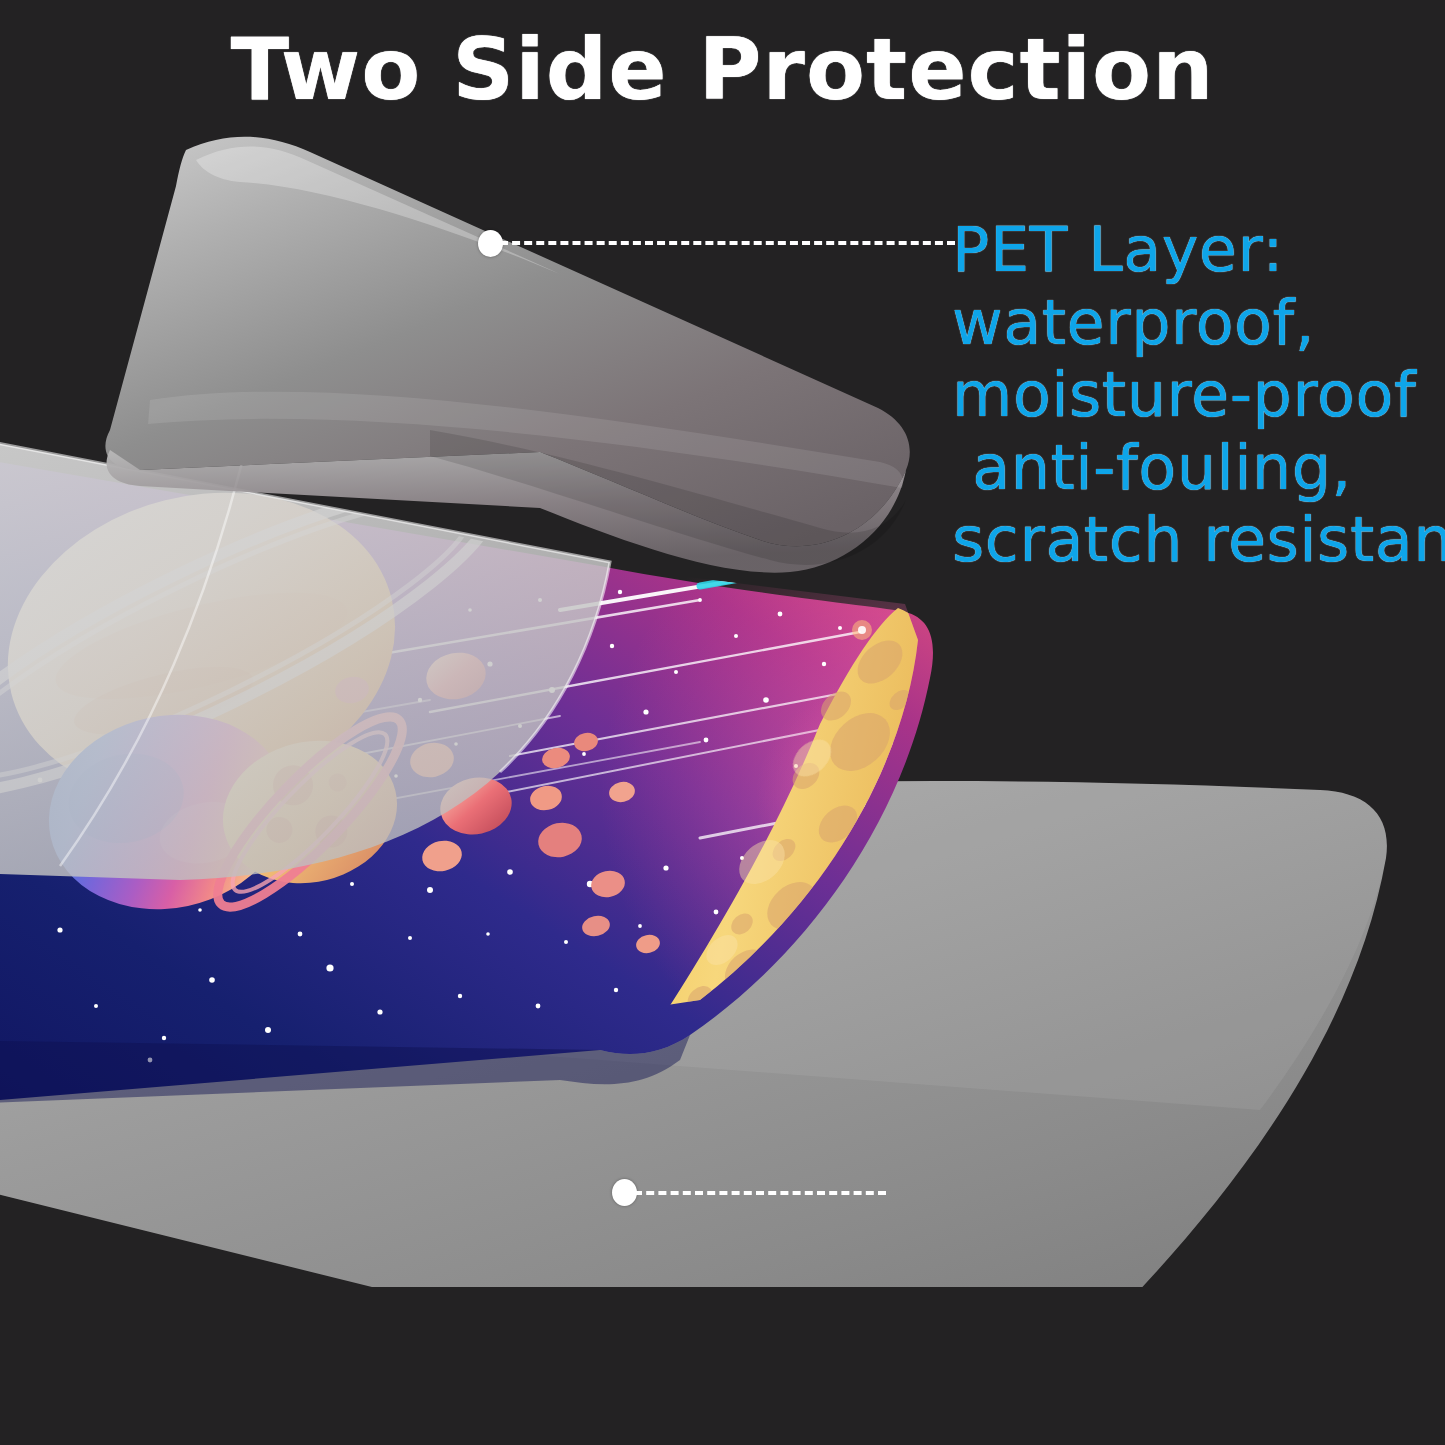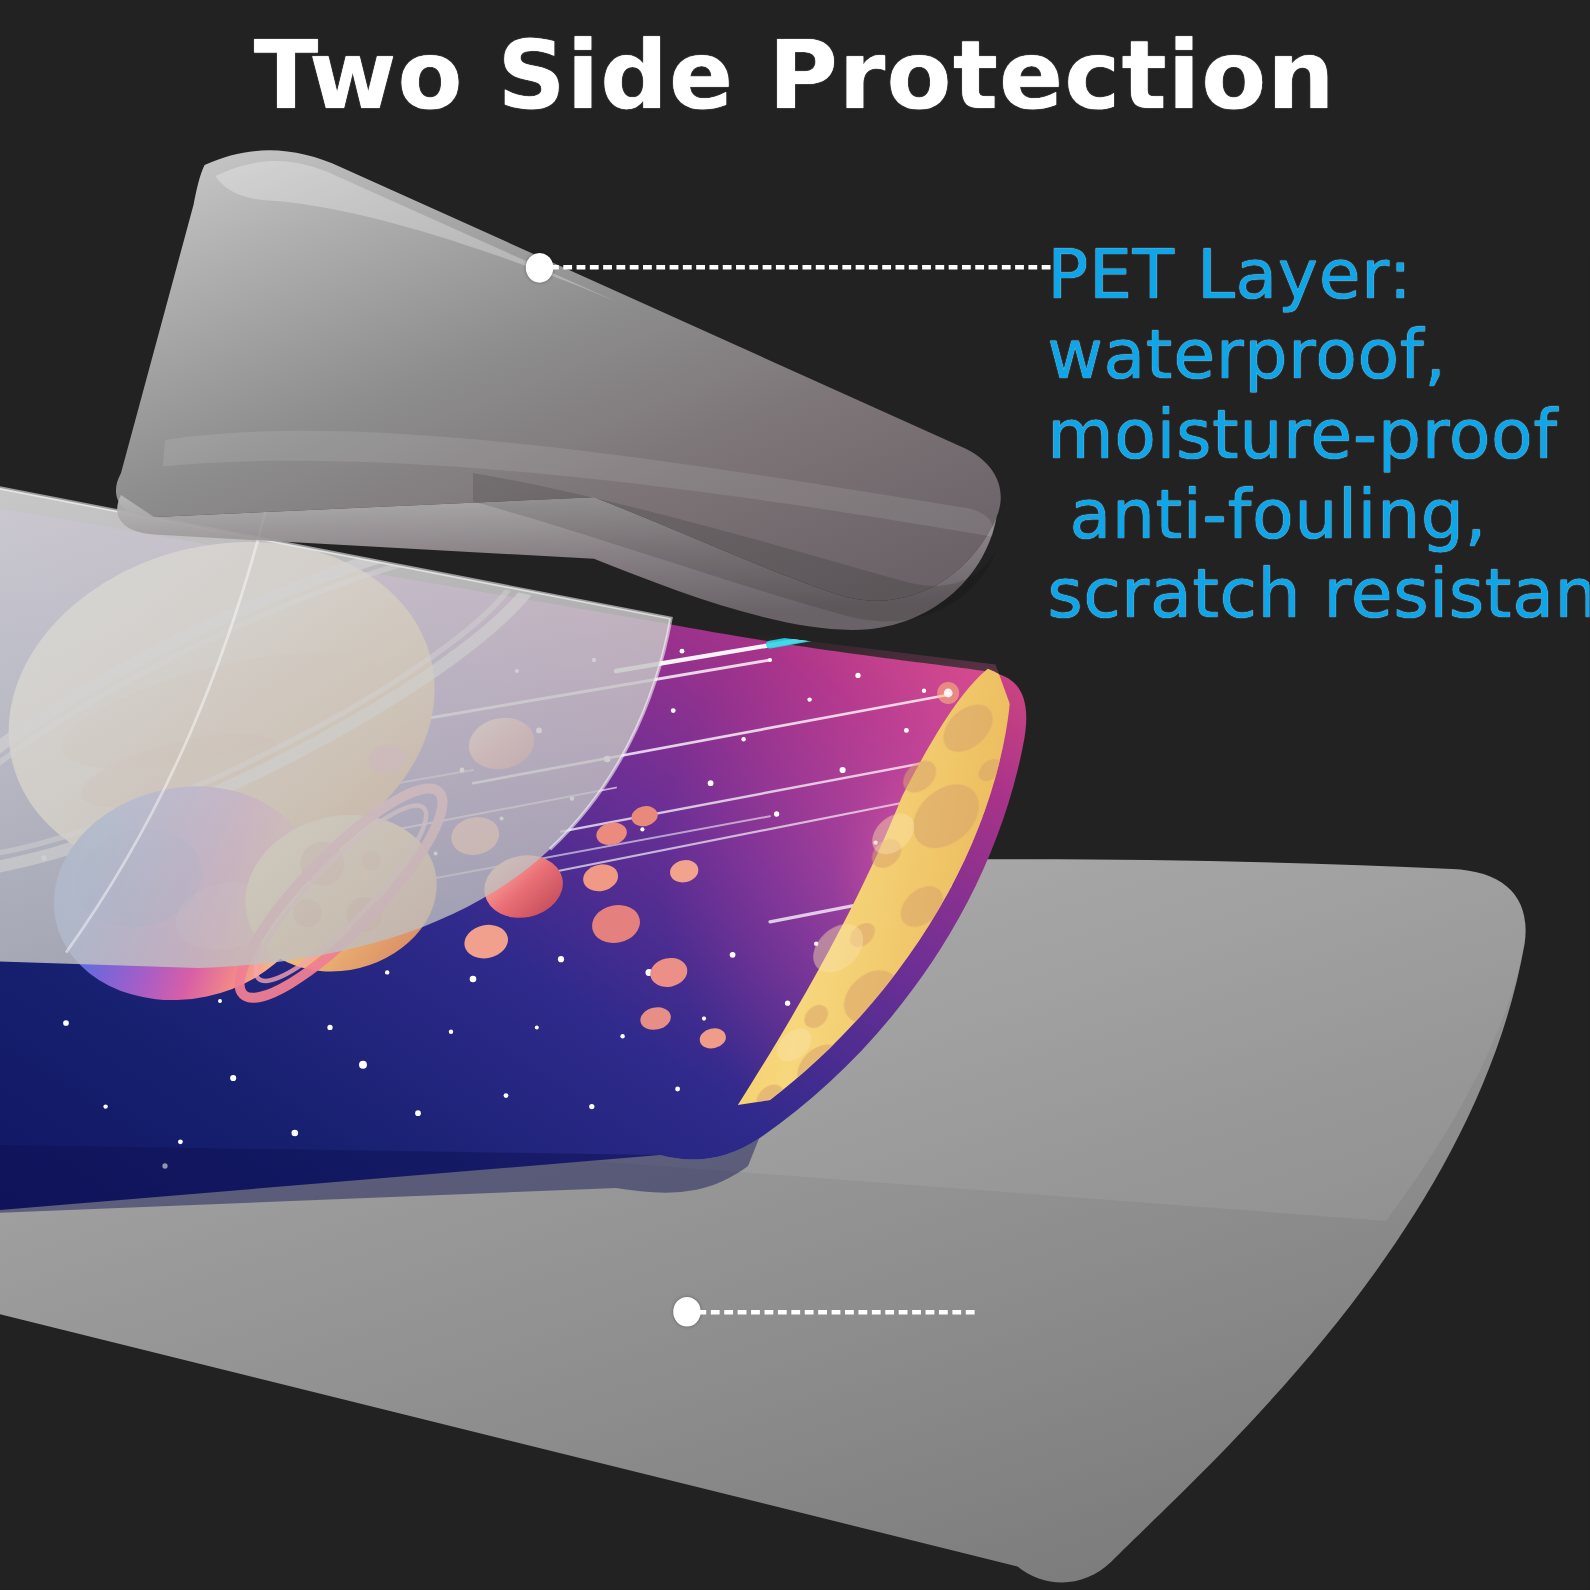--- a/index.html
+++ b/index.html
@@ -1,21 +1,21 @@
 <!DOCTYPE html>
 <html><head>
 <meta charset="utf-8">
 <style>
   html,body{margin:0;padding:0;}
   body{
     width:1445px;height:1445px;overflow:hidden;
     background:#232223;
     font-family:"DejaVu Sans","Liberation Sans",sans-serif;
   }
-  #stage{position:relative;width:1445px;height:1445px;overflow:hidden;background:#232223;}
+  #stage{position:relative;width:1445px;height:1287px;overflow:hidden;background:#232223;}
 
   
   #title{
     position:absolute;left:0;top:24px;width:1445px;
     text-align:center;
     color:#ffffff;
     font-size:86px;
     font-weight:700;
     letter-spacing:1px;
     line-height:1.05;

